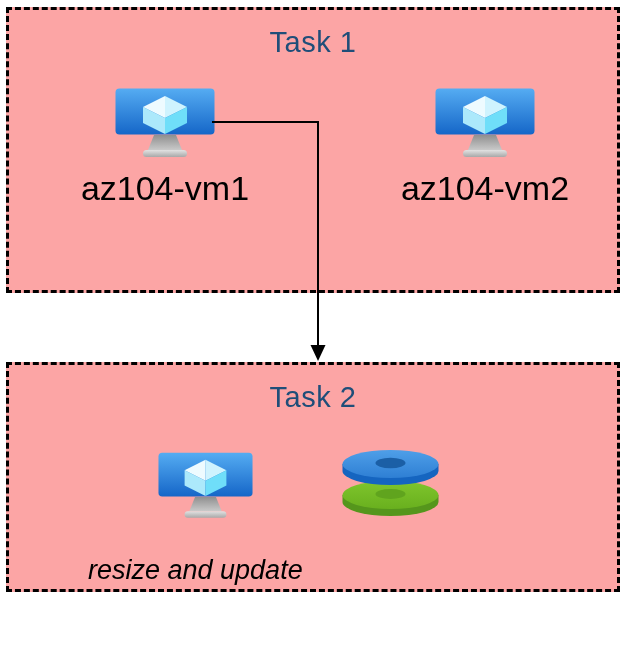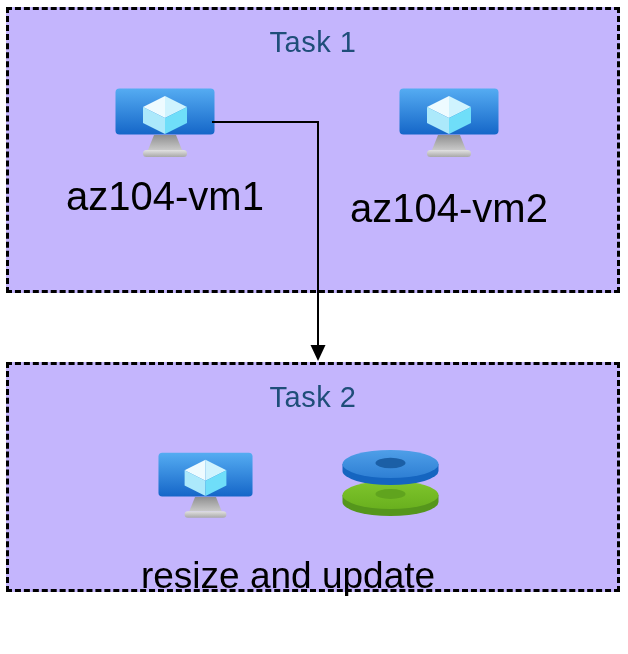--- a/index.html
+++ b/index.html
@@ -9,21 +9,21 @@
     position: relative;
     width: 628px;
     height: 654px;
     background: #ffffff;
     overflow: hidden;
   }
   .task-box {
     position: absolute;
     left: 6px;
     width: 614px;
-    background: #c4b5fd;
+    background: #fca5a5;
     border: 3px dashed #000000;
   }
   .task-box.task1 { top: 7px;   height: 286px; }
   .task-box.task2 { top: 362px; height: 230px; }
   .task-title {
     position: absolute;
     top: 16px;
     left: 0;
     width: 100%;
     text-align: center;
@@ -33,46 +33,47 @@
     letter-spacing: 0.5px;
   }
   .vm-group {
     position: absolute;
     width: 200px;
     display: flex;
     flex-direction: column;
     align-items: center;
   }
   .vm-group.vm1 { left: 56px;  top: 78px; }
-  .vm-group.vm2 { left: 340px; top: 78px; gap: 12px; }
+  .vm-group.vm2 { left: 376px; top: 78px; }
   .vm-icon { display: block; }
   .vm-label {
-    margin-top: 20px;
+    margin-top: 12px;
     text-align: center;
-    font-size: 40px;
+    font-size: 34px;
     line-height: 37px;
     color: #000000;
   }
   .connector-svg {
     position: absolute;
     left: 0; top: 0;
     width: 628px;
     height: 654px;
     pointer-events: none;
   }
   .t2-vm   { position: absolute; left: 149px; top: 87px; }
   .t2-disk { position: absolute; left: 331px; top: 84px; }
   .t2-caption {
     position: absolute;
     left: 79px;
     top: 190px;
     width: 400px;
-    text-align: center;
-    font-size: 37px;
+    text-align: left;
+    font-size: 27px;
     color: #000000;
+    font-style: italic;
   }
   .defs-holder { position: absolute; width: 0; height: 0; overflow: hidden; }
 </style>
 </head>
 <body>
 
 <svg class="defs-holder" aria-hidden="true">
   <defs>
     <linearGradient id="monGrad" x1="0" y1="0" x2="0" y2="1">
       <stop offset="0" stop-color="#55acf2"></stop>

